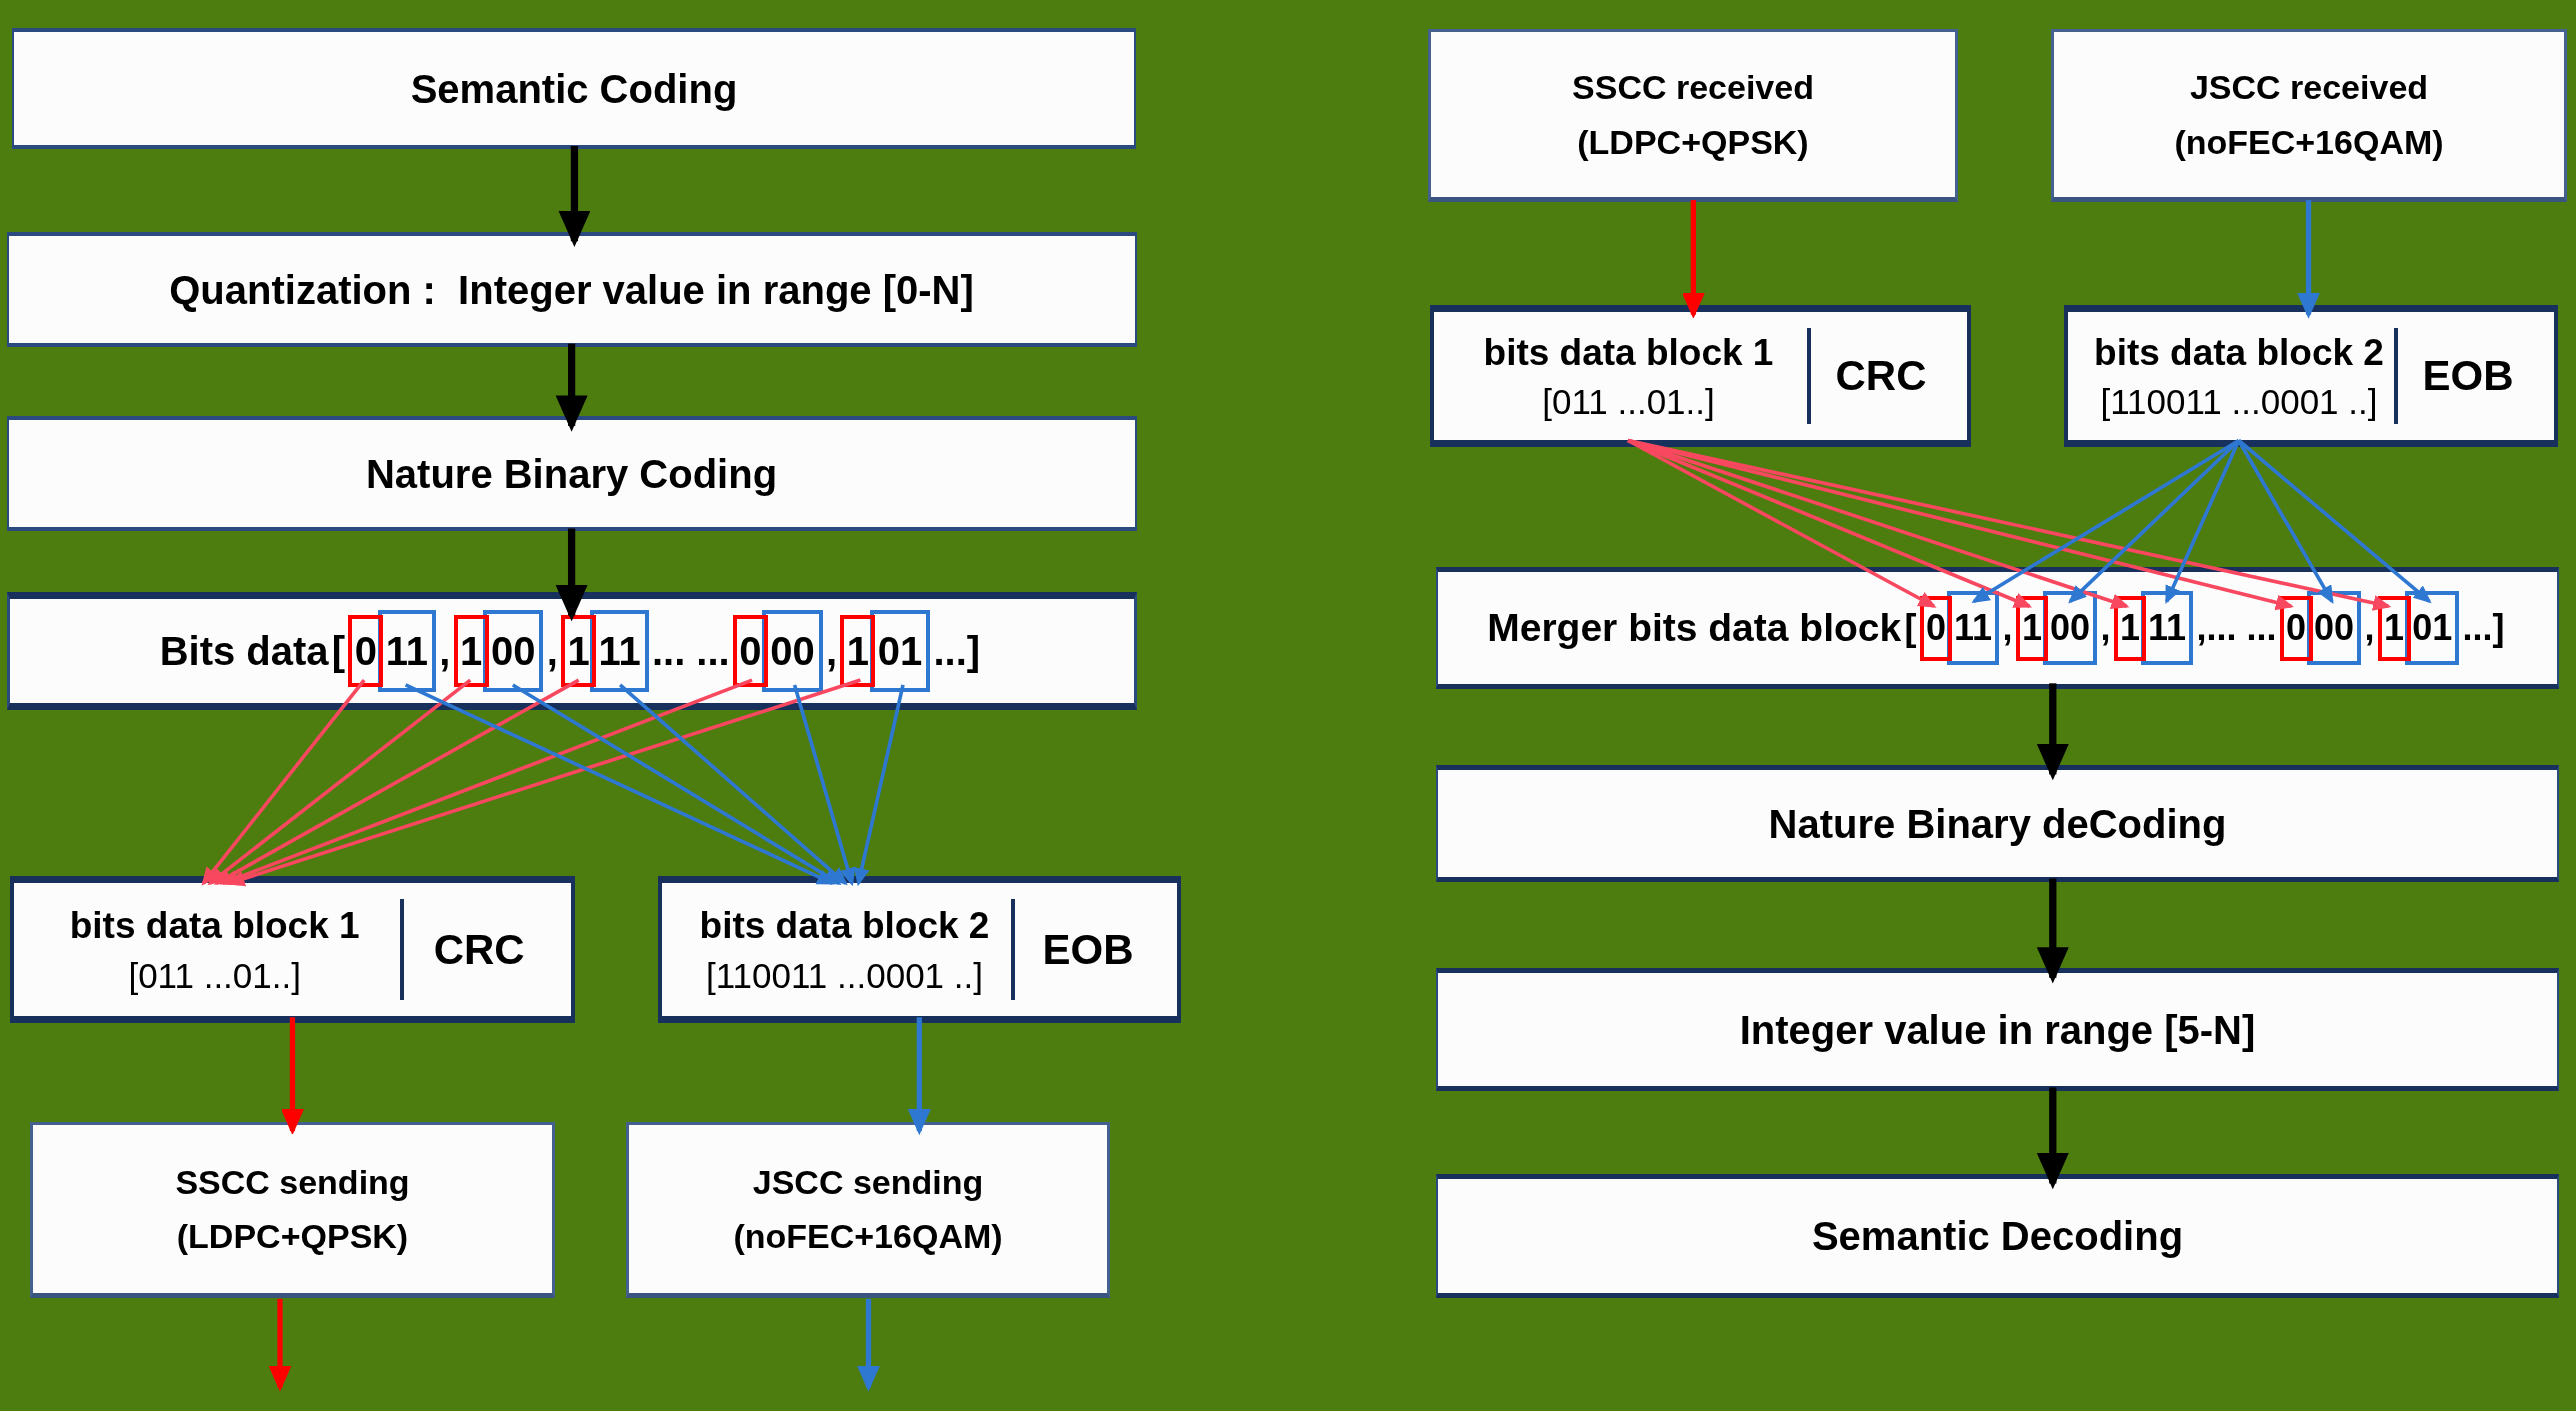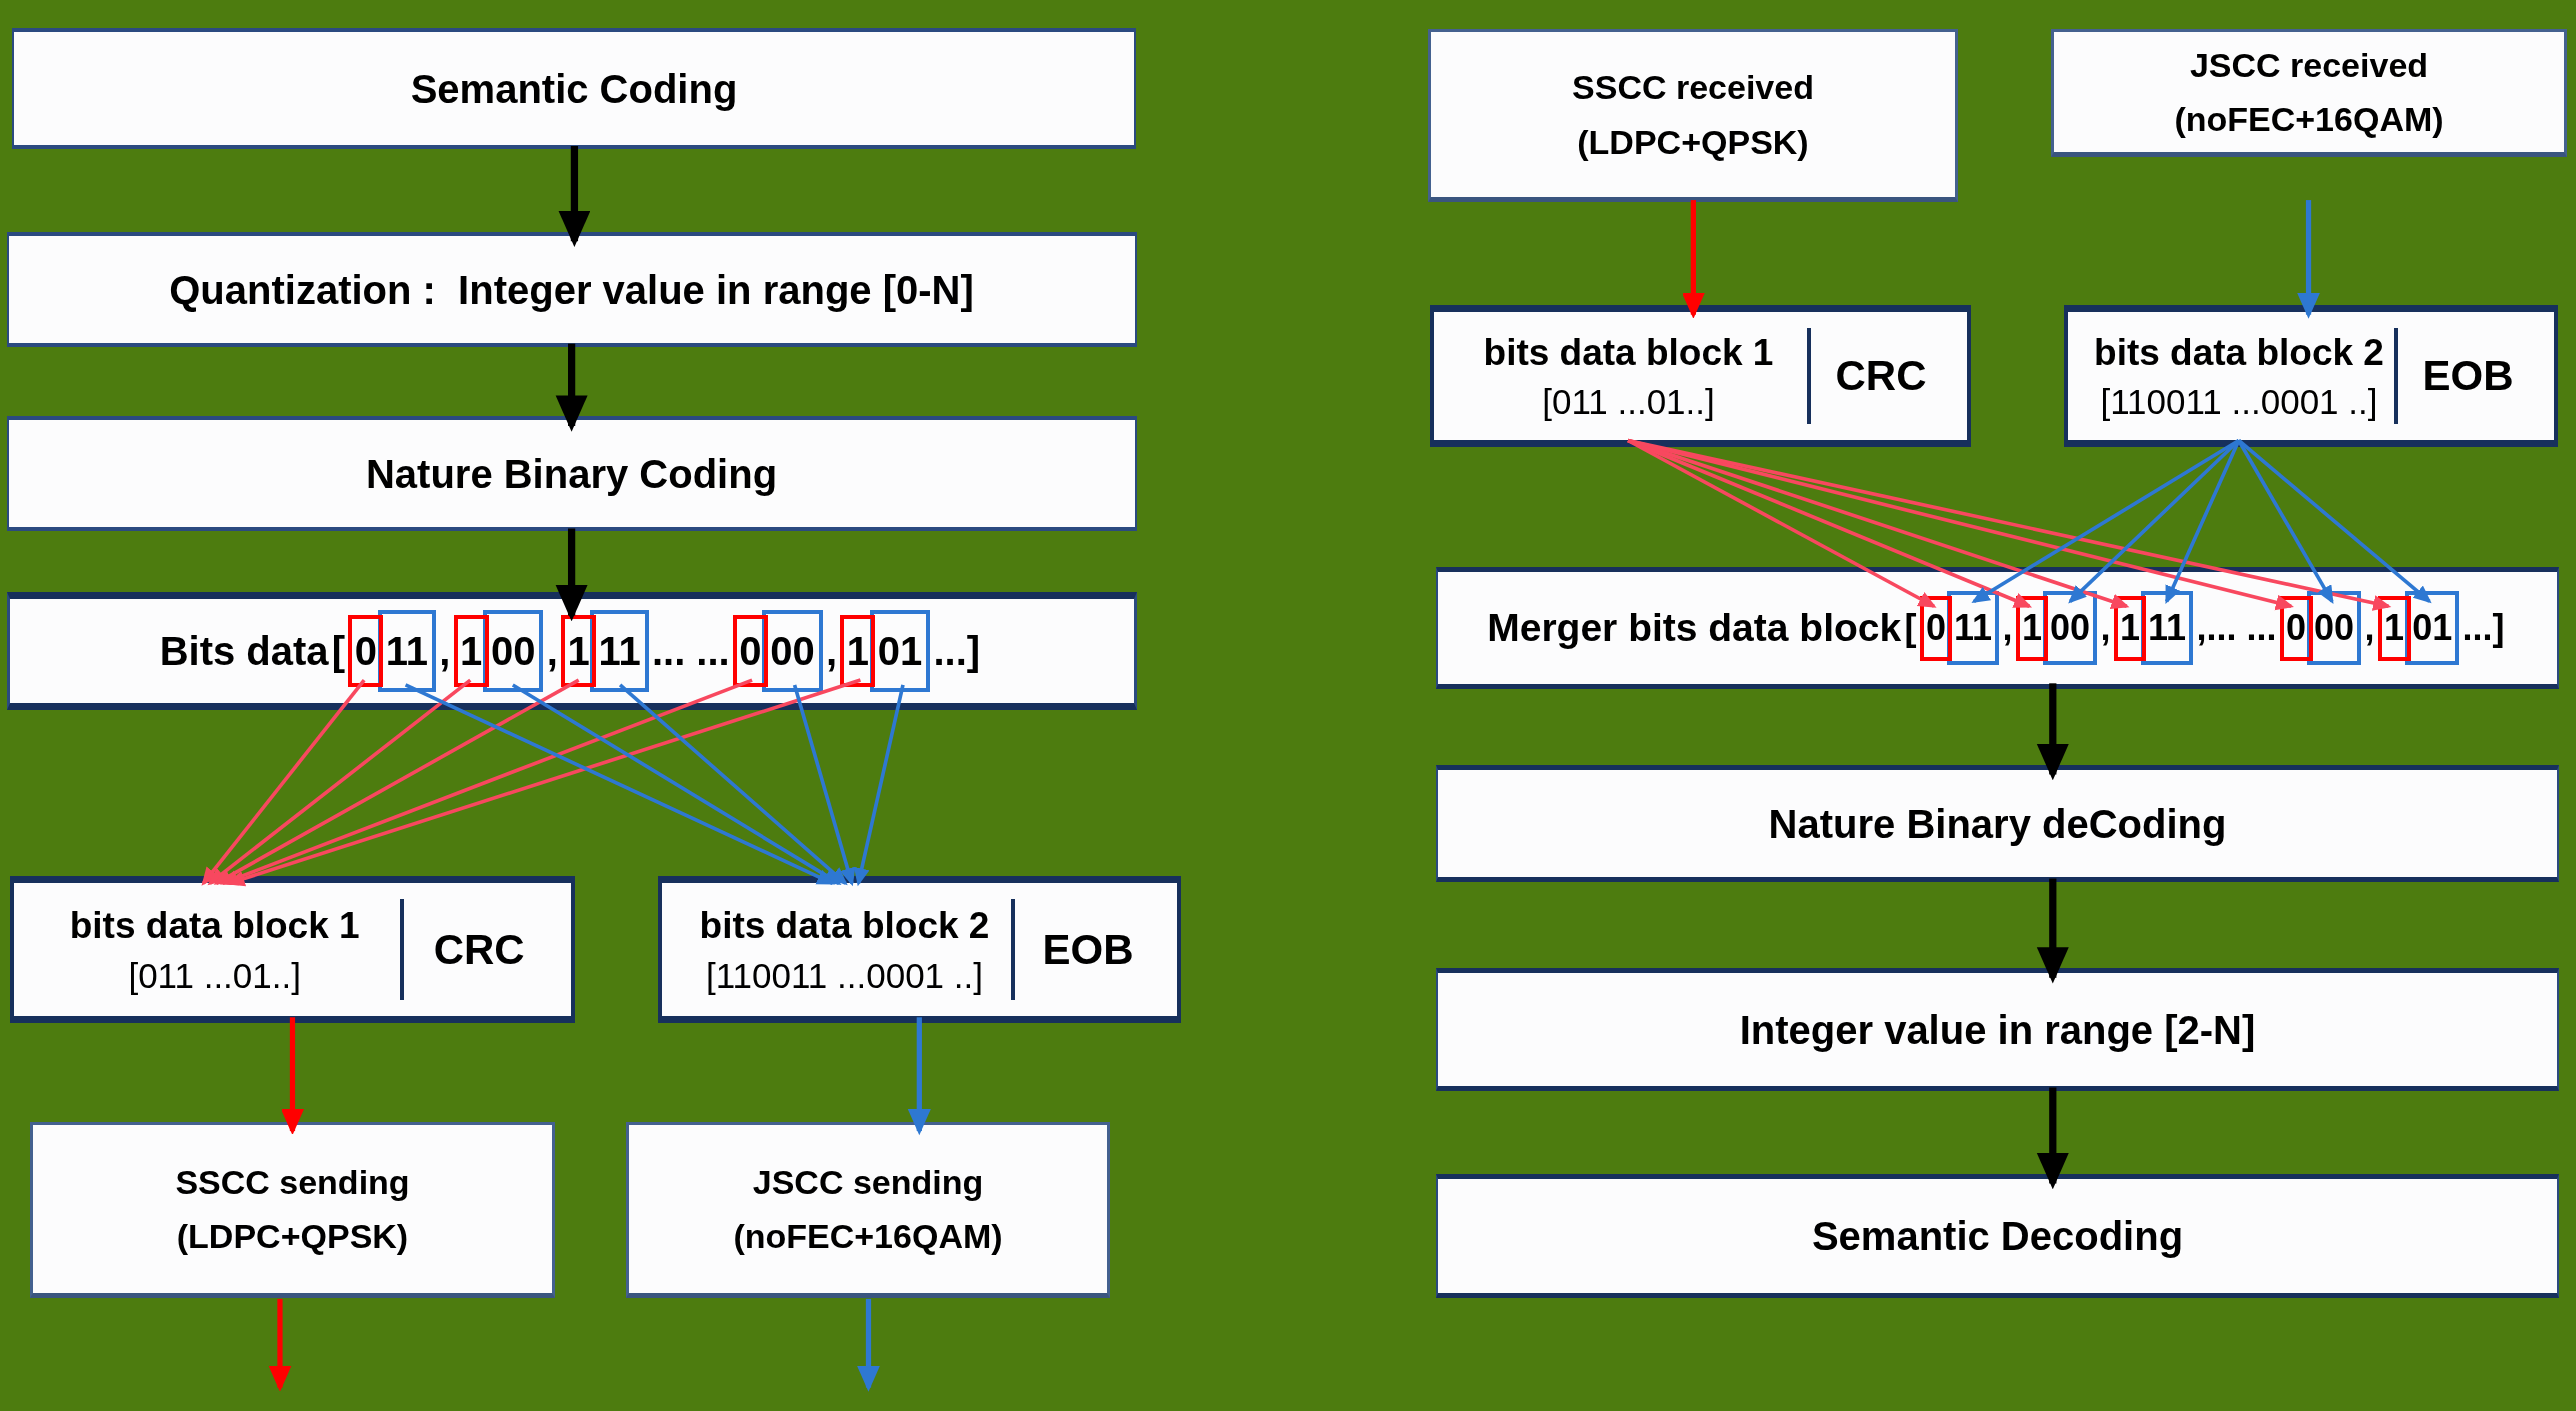--- a/index.html
+++ b/index.html
@@ -118,21 +118,21 @@
     </div>
   </div>
 
   <div class="box b-send" style="left:1428px;top:29px;width:530px;height:173px;">
     <div class="lbl-lg two-line">
       <span>SSCC received</span>
       <span>(LDPC+QPSK)</span>
     </div>
   </div>
 
-  <div class="box b-send" style="left:2051px;top:29px;width:516px;height:128px;">
+  <div class="box b-send" style="left:2051px;top:29px;width:516px;height:173px;">
     <div class="lbl-lg two-line">
       <span>JSCC received</span>
       <span>(noFEC+16QAM)</span>
     </div>
   </div>
 
   <div class="box b-block" style="left:1430px;top:305px;width:541px;height:142px;">
     <div class="block-inner">
       <div class="block-main">
         <span class="block-title">bits data block 1</span>
@@ -172,21 +172,21 @@
         <span class="bit bit-b">01</span>
       <span class="bsep">...]</span>
     </div>
   </div>
 
   <div class="box b-rfull" style="left:1436px;top:765px;width:1123px;height:117px;">
     <span class="lbl">Nature Binary deCoding</span>
   </div>
 
   <div class="box b-rfull" style="left:1436px;top:968px;width:1123px;height:123px;">
-    <span class="lbl">Integer value in range [2-N]</span>
+    <span class="lbl">Integer value in range [5-N]</span>
   </div>
 
   <div class="box b-rfull" style="left:1436px;top:1174px;width:1123px;height:124px;">
     <span class="lbl">Semantic Decoding</span>
   </div>
 
   <svg id="wires" viewBox="0 0 3192 1749">
     <defs id="wire-defs">
         <marker id="mk-black" markerUnits="strokeWidth" markerWidth="5" markerHeight="4.6" refX="4.2" refY="2.2" orient="auto">
           <path d="M0,0 L5,2.2 L0,4.4 z" fill="#000000"></path>

